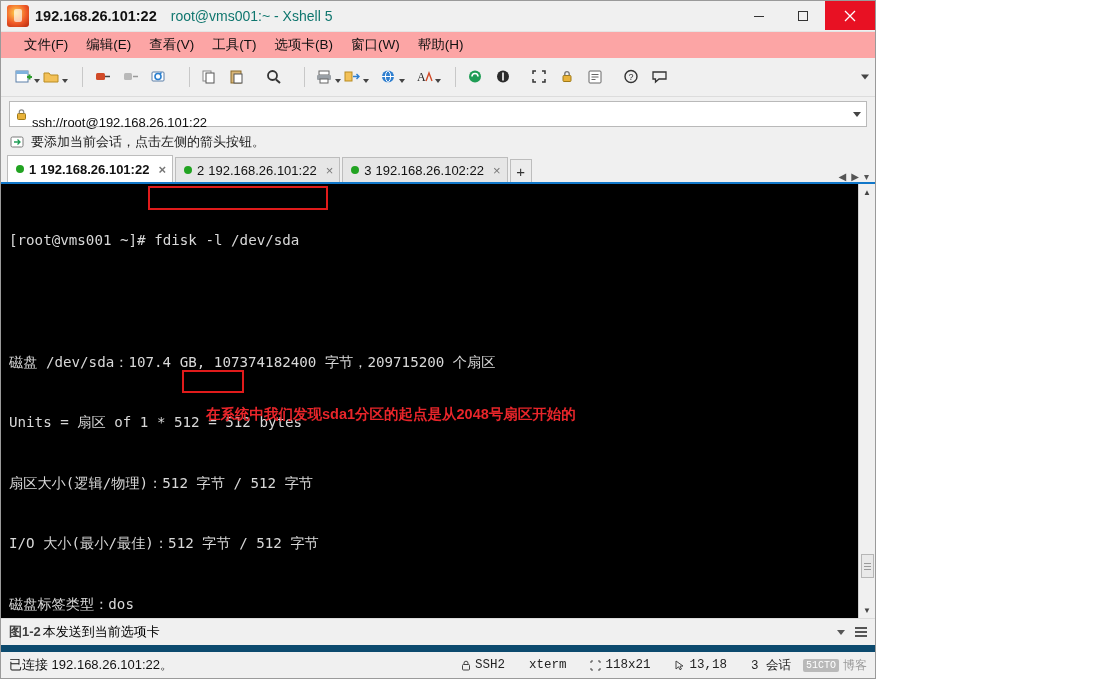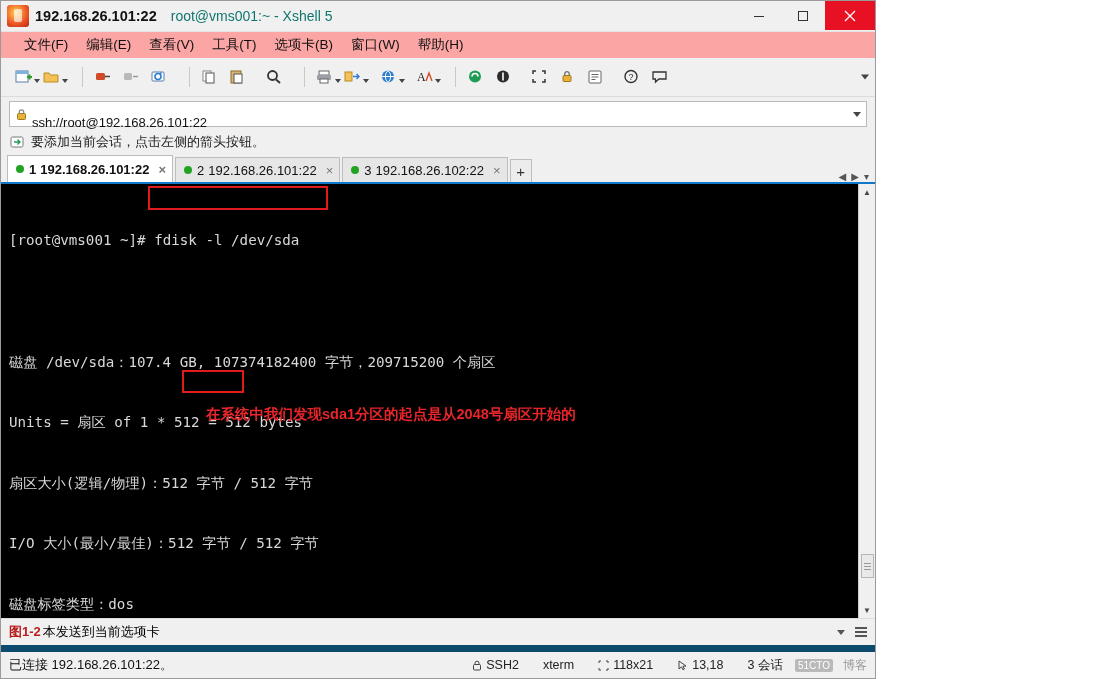--- a/index.html
+++ b/index.html
@@ -346,21 +346,21 @@
     height: 26px;
     display: flex;
     align-items: center;
     background: #f0f0f0;
     flex: 0 0 auto;
     padding-left: 8px;
     font-size: 13px;
     border-top: 1px solid #dcdcdc;
   }
   .sendbar .fig {
-    color: #b91c1c;
+    color: #404040;
     font-weight: bold;
     margin-right: 2px;
   }
   .sendbar-right {
     margin-left: auto;
     display: flex;
     align-items: center;
     gap: 10px;
     padding-right: 8px;
     color: #444;
@@ -385,32 +385,33 @@
     padding-left: 8px;
     font-size: 13px;
     color: #111;
   }
   .status-right {
     margin-left: auto;
     display: flex;
     align-items: center;
     font-size: 12.5px;
     color: #222;
+    font-family: Liberation Mono, monospace;
   }
   .status-cell {
     padding: 0 12px;
     display: flex;
     align-items: center;
     gap: 4px;
     white-space: nowrap;
   }
   .watermark {
     display: flex;
     align-items: center;
-    gap: 10px;
+    gap: 4px;
     padding-right: 8px;
     color: #9a9a9a;
     font-size: 12px;
   }
   .wm-badge {
     background: #b9b9b9;
     color: #fff;
     font-size: 10px;
     padding: 1px 3px;
     border-radius: 2px;

